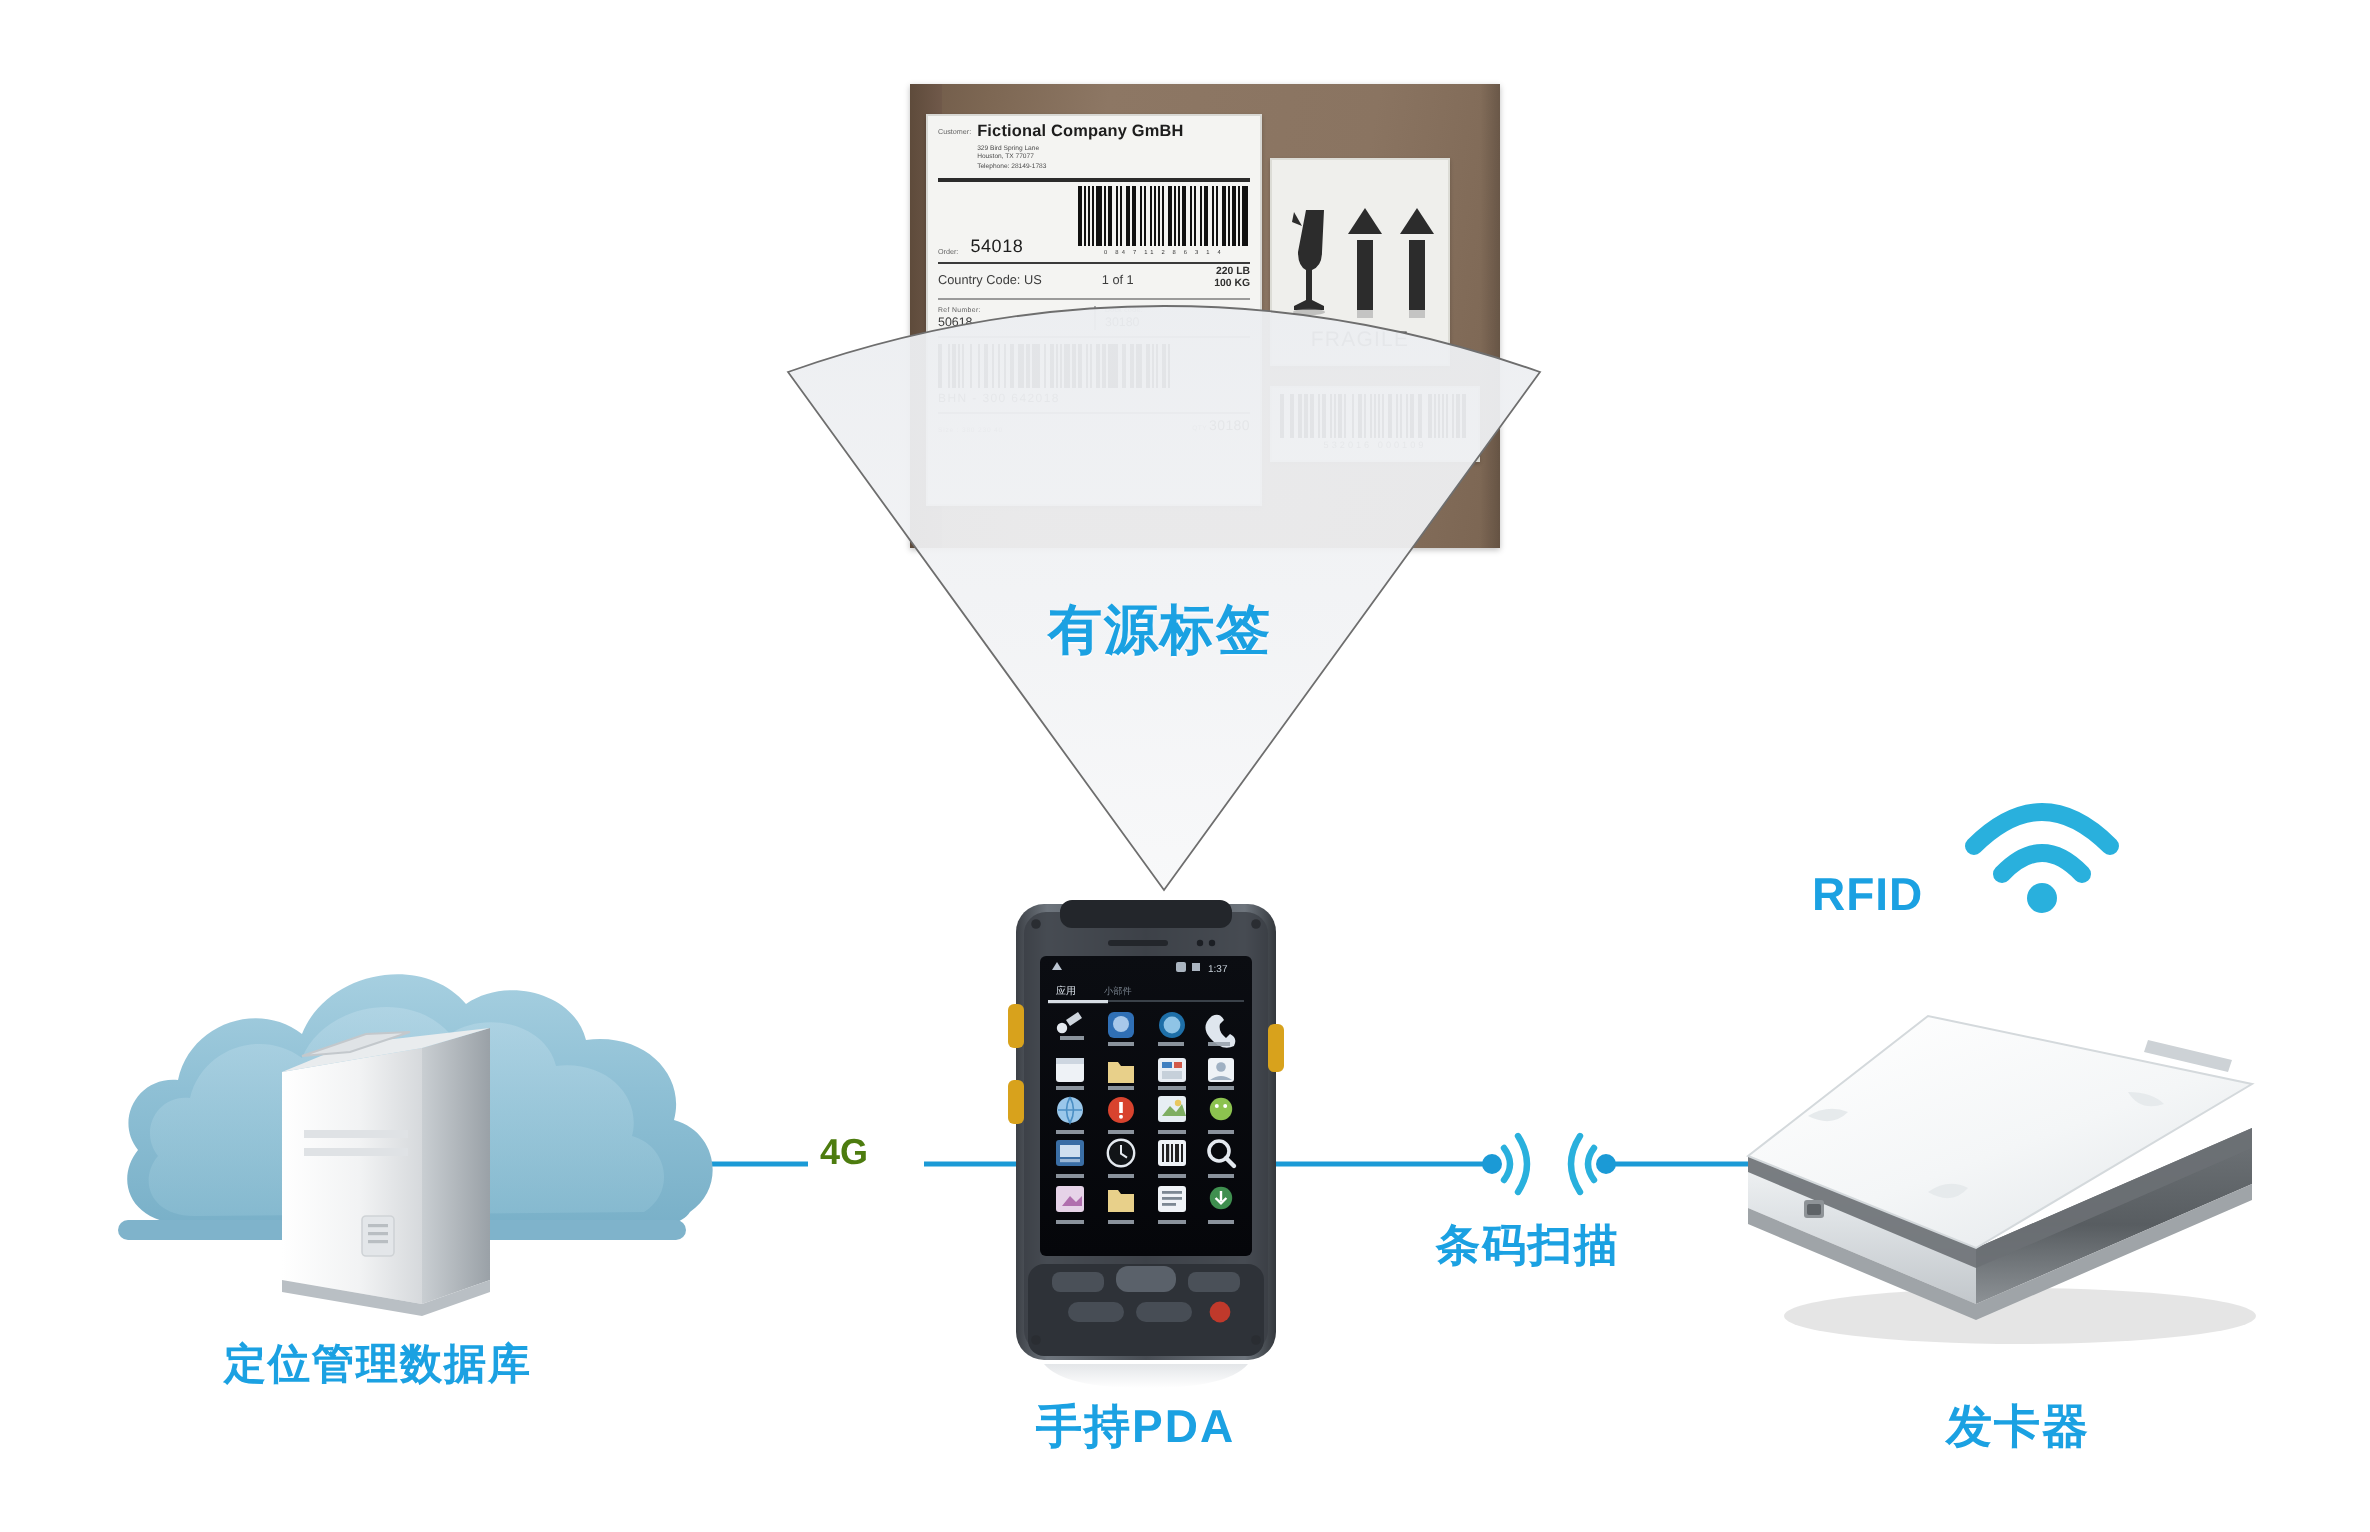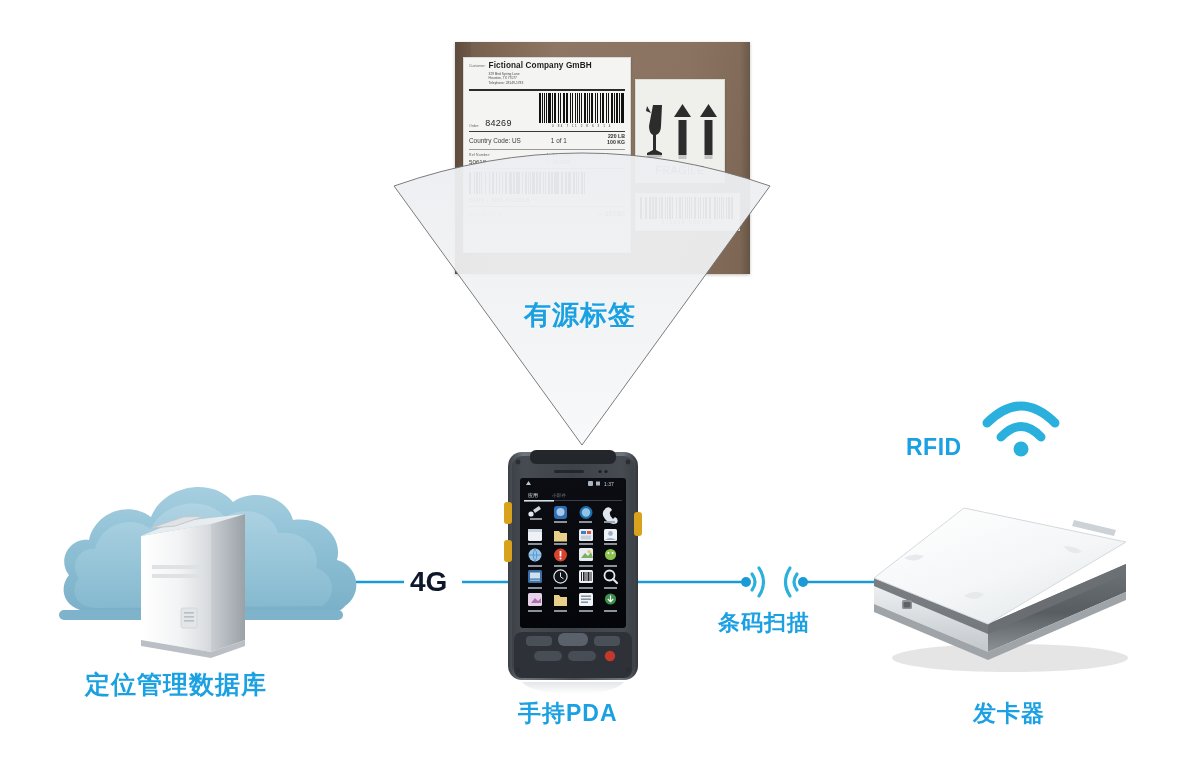--- a/index.html
+++ b/index.html
@@ -87,23 +87,23 @@
   }
 
   
   .cn-label{
     color:#1ba1e2; font-weight:bold; white-space:nowrap;
     font-family:"Liberation Sans","DejaVu Sans",sans-serif;
     text-shadow: 0 1px 0 rgba(255,255,255,.65);
   }
   #label-barcode-scan{ left:524px; top:297px; font-size:27px; letter-spacing:1px; }
   #label-wireless  { left:718px; top:608px; font-size:22px; letter-spacing:1px; }
-  #label-4g        { left:410px; top:566px; font-size:28px; letter-spacing:0px; color:#0f172a;}
+  #label-4g        { left:410px; top:566px; font-size:18px; letter-spacing:0px; color:#4d7c0f;}
   #label-rfid      { left:906px; top:434px; font-size:23px; letter-spacing:.5px; }
-  #label-db        { left:85px; top:668px; font-size:25px; letter-spacing:1px; }
+  #label-db        { left:112px; top:668px; font-size:21px; letter-spacing:1px; }
   #label-pda       { left:518px; top:698px; font-size:23px; letter-spacing:1px; }
   #label-reader    { left:973px; top:698px; font-size:23px; letter-spacing:1px; }
 
   
   #cloud-group{ left:55px; top:462px; width:320px; height:200px; }
 
   
   #pda{ left:500px; top:448px; width:146px; height:248px; }
 
   
@@ -139,21 +139,21 @@
           <div>329 Bird Spring Lane</div>
           <div>Houston, TX 77077</div>
           <div>Telephone: 28149-1783</div>
         </div>
       </div>
     </div>
     <div class="rule-thick"></div>
 
     <div id="order-line">
       <div class="lbl-caption">Order:</div>
-      <div id="order-no">84269</div>
+      <div id="order-no">54018</div>
       <div style="margin-left:auto;">
         <div id="bc-main" class="bc">
             <i style="width:0.7%"></i>
             <i style="width:0.7%;background:transparent"></i>
             <i style="width:1.1%"></i>
             <i style="width:0.7%;background:transparent"></i>
             <i style="width:1.6%"></i>
             <i style="width:0.7%;background:transparent"></i>
             <i style="width:1.1%"></i>
             <i style="width:2.2%;background:transparent"></i>

